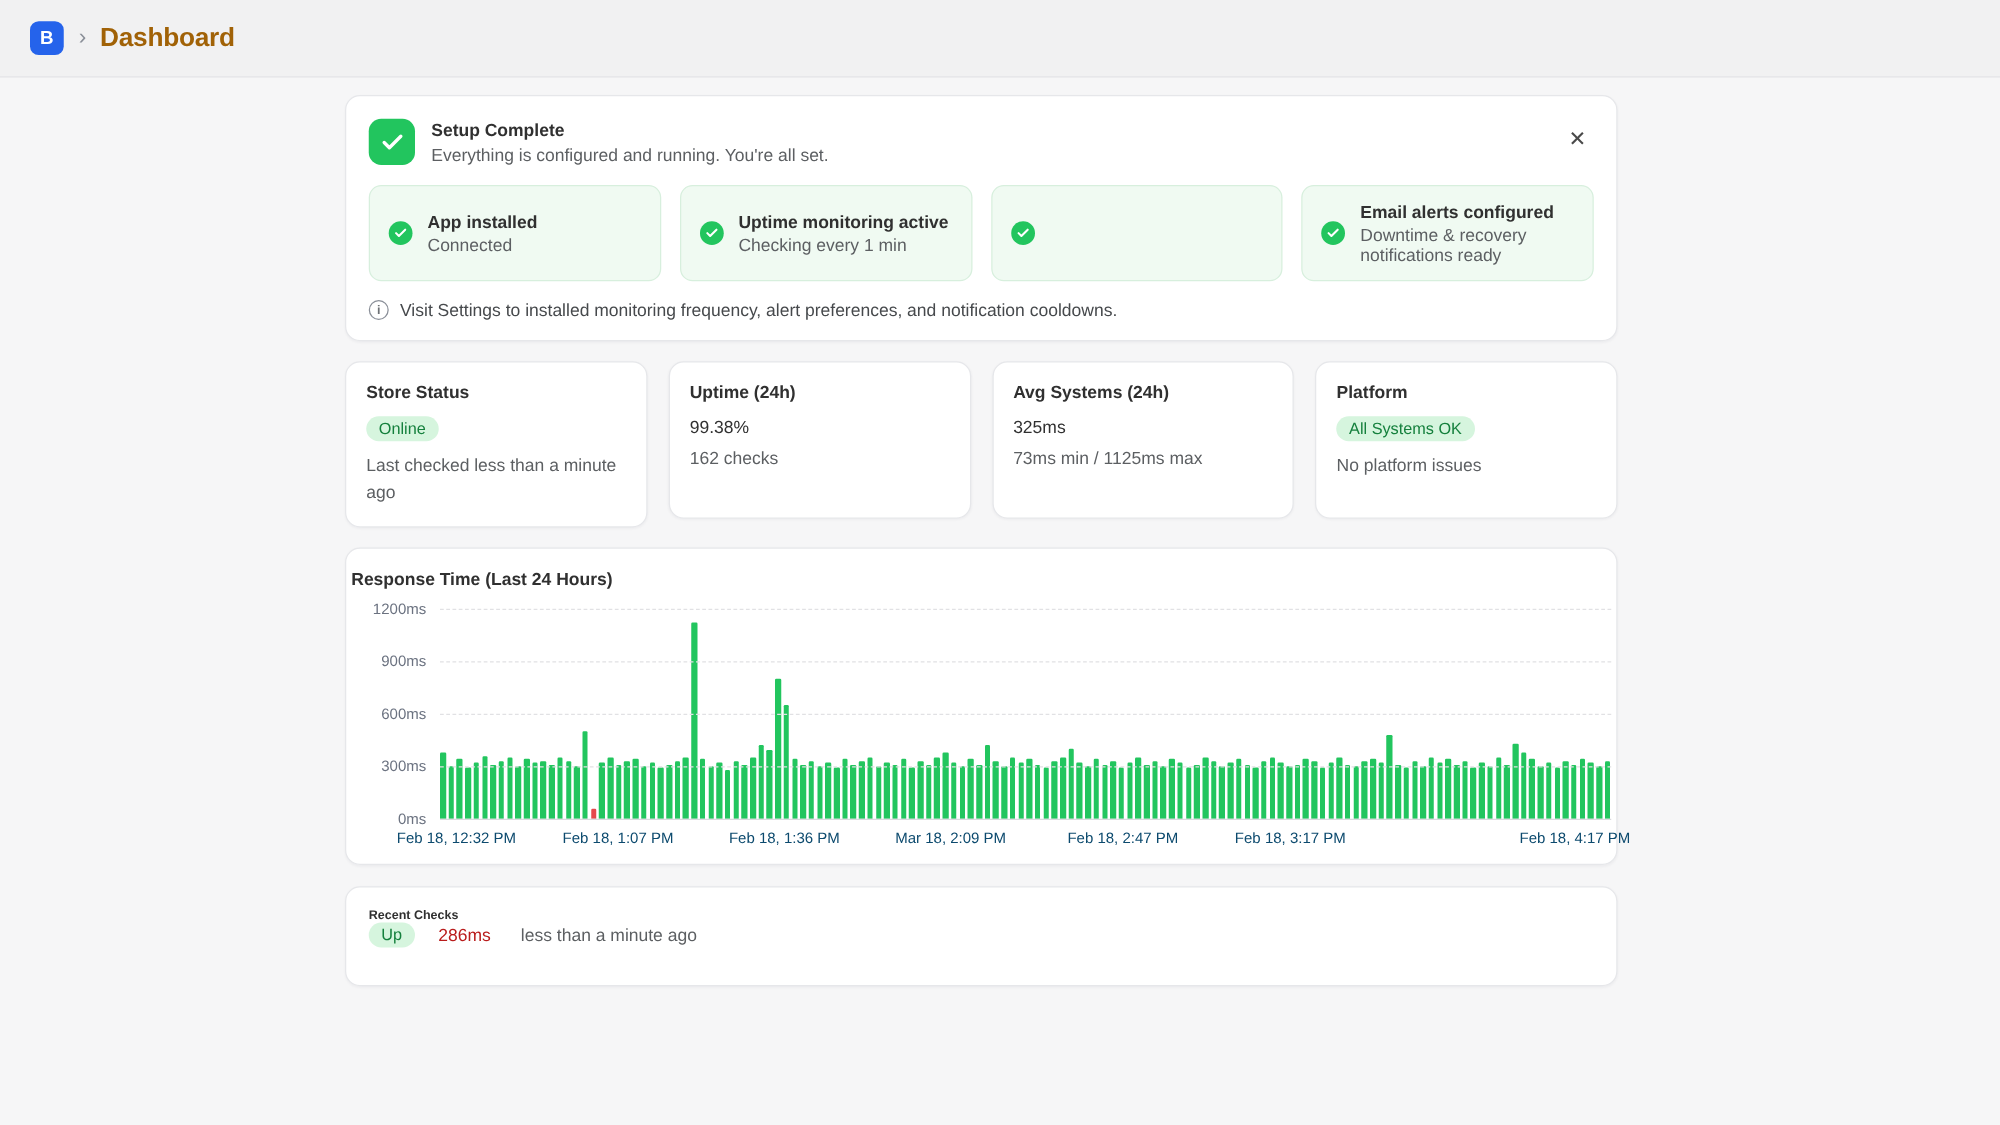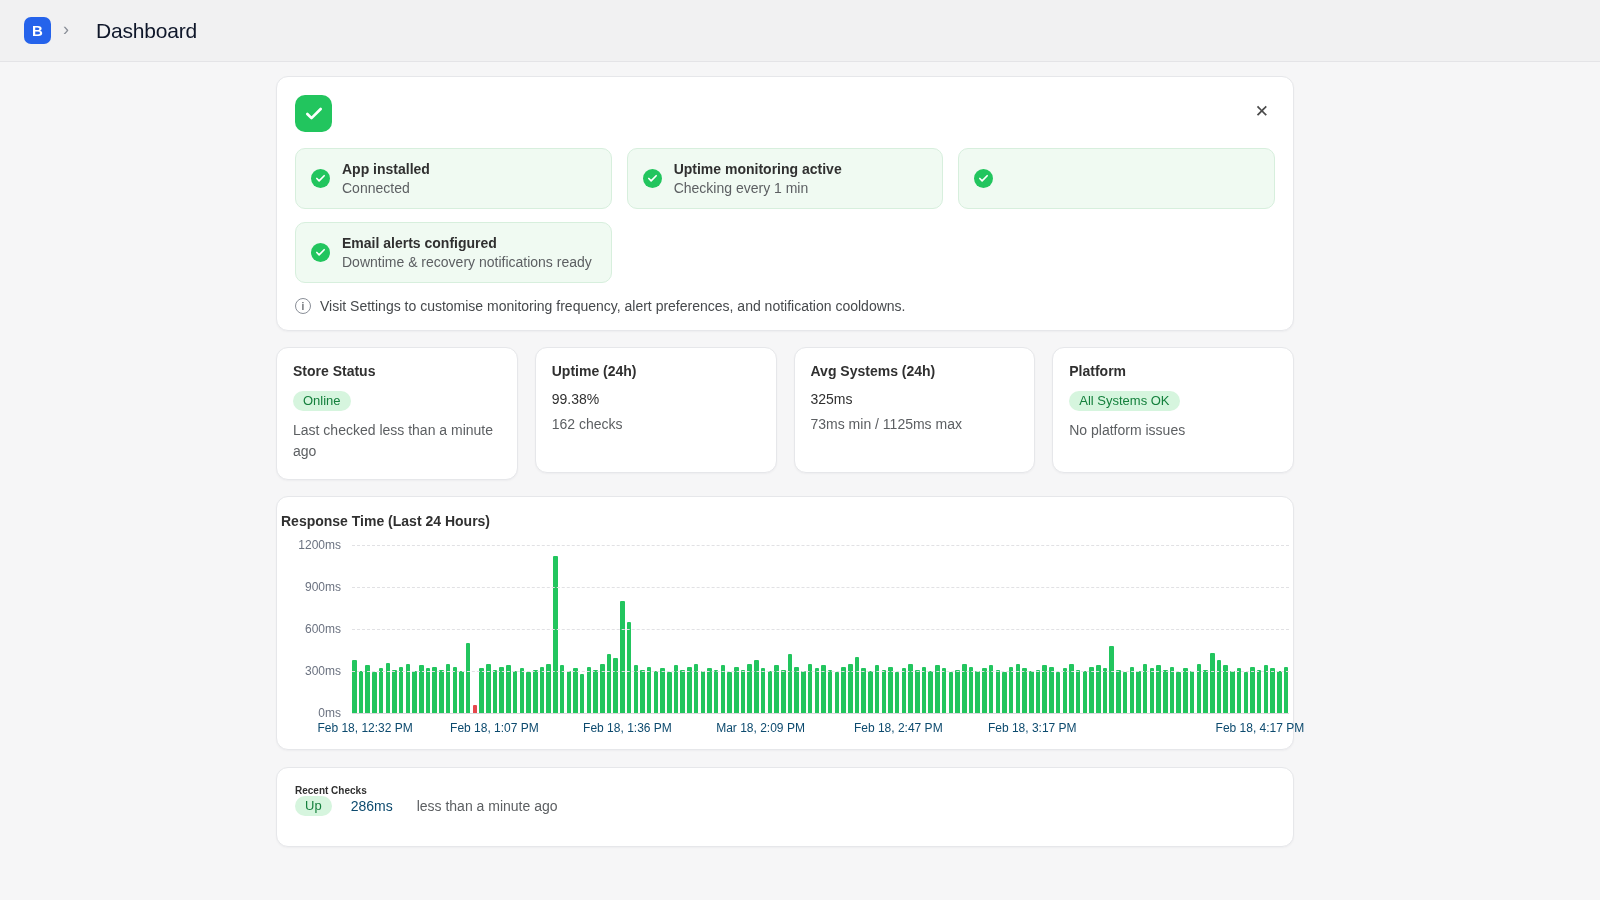--- a/index.html
+++ b/index.html
@@ -14,21 +14,21 @@
   .topbar {
     height:62px; background:#f1f1f2; border-bottom:1px solid #e4e4e7;
     display:flex; align-items:center; padding:0 24px;
   }
   .logo {
     width:27px; height:27px; border-radius:7px; background:#2563eb;
     color:#fff; font-weight:700; font-size:15px;
     display:grid; place-items:center; cursor:pointer;
   }
   .crumb-chev { color:#8a8f98; font-size:18px; margin:0 11px 2px 12px; }
-  .page-title { font-size:21px; font-weight:400; color:#0f172a; margin:16px; letter-spacing:-0.2px; }
+  .page-title { font-size:21px; font-weight:700; color:#a16207; margin:0; letter-spacing:-0.2px; }
 
   
   .main { width:1018px; margin-left:276px; padding-top:14px; }
   .card {
     background:#fff; border:1px solid #e6e7ea; border-radius:12px;
     box-shadow:0 1px 2px rgba(16,24,40,.04);
   }
 
   
   .setup-card { padding:18px 18px 16px; position:relative; }
@@ -36,21 +36,21 @@
   .big-check {
     width:37px; height:37px; border-radius:10px; background:#22c55e;
     display:grid; place-items:center; flex:none;
   }
   .setup-title { font-size:14px; font-weight:600; margin-bottom:4px; }
   .setup-sub { font-size:14px; color:#5c5f62; }
   .close-btn {
     position:absolute; top:22px; right:20px; border:none; background:none;
     font-size:17px; color:#4a4a4a; cursor:pointer; padding:4px; line-height:1;
   }
-  .setup-grid { display:grid; grid-template-columns:1fr 1fr 1fr; gap:13px 15px; }
+  .setup-grid { display:grid; grid-template-columns:1fr 1fr 1fr 1fr; gap:13px 15px; }
   .setup-item {
     display:flex; align-items:center; gap:12px;
     background:#f0faf2; border:1px solid #d7efdd; border-radius:10px;
     padding:12px 15px;
   }
   .small-check {
     width:19px; height:19px; border-radius:50%; background:#22c55e;
     display:grid; place-items:center; flex:none;
   }
   .item-title { font-size:14px; font-weight:600; margin-bottom:3px; }
@@ -91,41 +91,45 @@
   .x-axis { position:relative; height:24px; margin-left:71px; }
   .xtick {
     position:absolute; top:8px; transform:translateX(-50%);
     font-size:12px; color:#0c4a6e; white-space:nowrap;
   }
 
   
   .recent-card { margin-top:17px; padding:17px 18px 30px; margin-bottom:40px; }
   .recent-title { font-size:10px; font-weight:600; }
   .recent-row { display:flex; align-items:center; font-size:14px; }
-  .recent-ms { margin-left:19px; color:#0c4a6e; }
+  .recent-ms { margin-left:19px; color:#b91c1c; }
   .recent-time { margin-left:24px; color:#5c5f62; }
 </style>
 </head>
 <body>
 
 <header class="topbar">
   <div class="logo">B</div>
   <span class="crumb-chev">›</span>
   <h1 class="page-title">Dashboard</h1>
 </header>
 
 <main class="main">
 
   <section class="card setup-card">
     <div class="setup-head">
       <span class="big-check">
         <svg width="20" height="20" viewBox="0 0 24 24" fill="none" stroke="#ffffff" stroke-width="3.2" stroke-linecap="round" stroke-linejoin="round">
             <polyline points="20 6 9 17 4 12"></polyline>
           </svg>
       </span>
+      <div>
+        <div class="setup-title">Setup Complete</div>
+        <div class="setup-sub">Everything is configured and running. You're all set.</div>
+      </div>
     </div>
     <button class="close-btn">✕</button>
 
     <div class="setup-grid">
       <div class="setup-item">
         <span class="small-check">
           <svg width="11" height="11" viewBox="0 0 24 24" fill="none" stroke="#ffffff" stroke-width="3.6" stroke-linecap="round" stroke-linejoin="round">
               <polyline points="20 6 9 17 4 12"></polyline>
             </svg>
         </span>
@@ -160,21 +164,21 @@
         </span>
         <div>
           <div class="item-title">Email alerts configured</div>
           <div class="item-sub">Downtime &amp; recovery notifications ready</div>
         </div>
       </div>
     </div>
 
     <div class="setup-foot">
       <span class="info-icon">i</span>
-      <span>Visit Settings to customise monitoring frequency, alert preferences, and notification cooldowns.</span>
+      <span>Visit Settings to installed monitoring frequency, alert preferences, and notification cooldowns.</span>
     </div>
   </section>
 
   <section class="stats-row">
     <div class="card stat-card">
       <div class="stat-title">Store Status</div>
       <span class="badge">Online</span>
       <div class="stat-sub mt8">Last checked less than a minute ago</div>
     </div>
     <div class="card stat-card">

